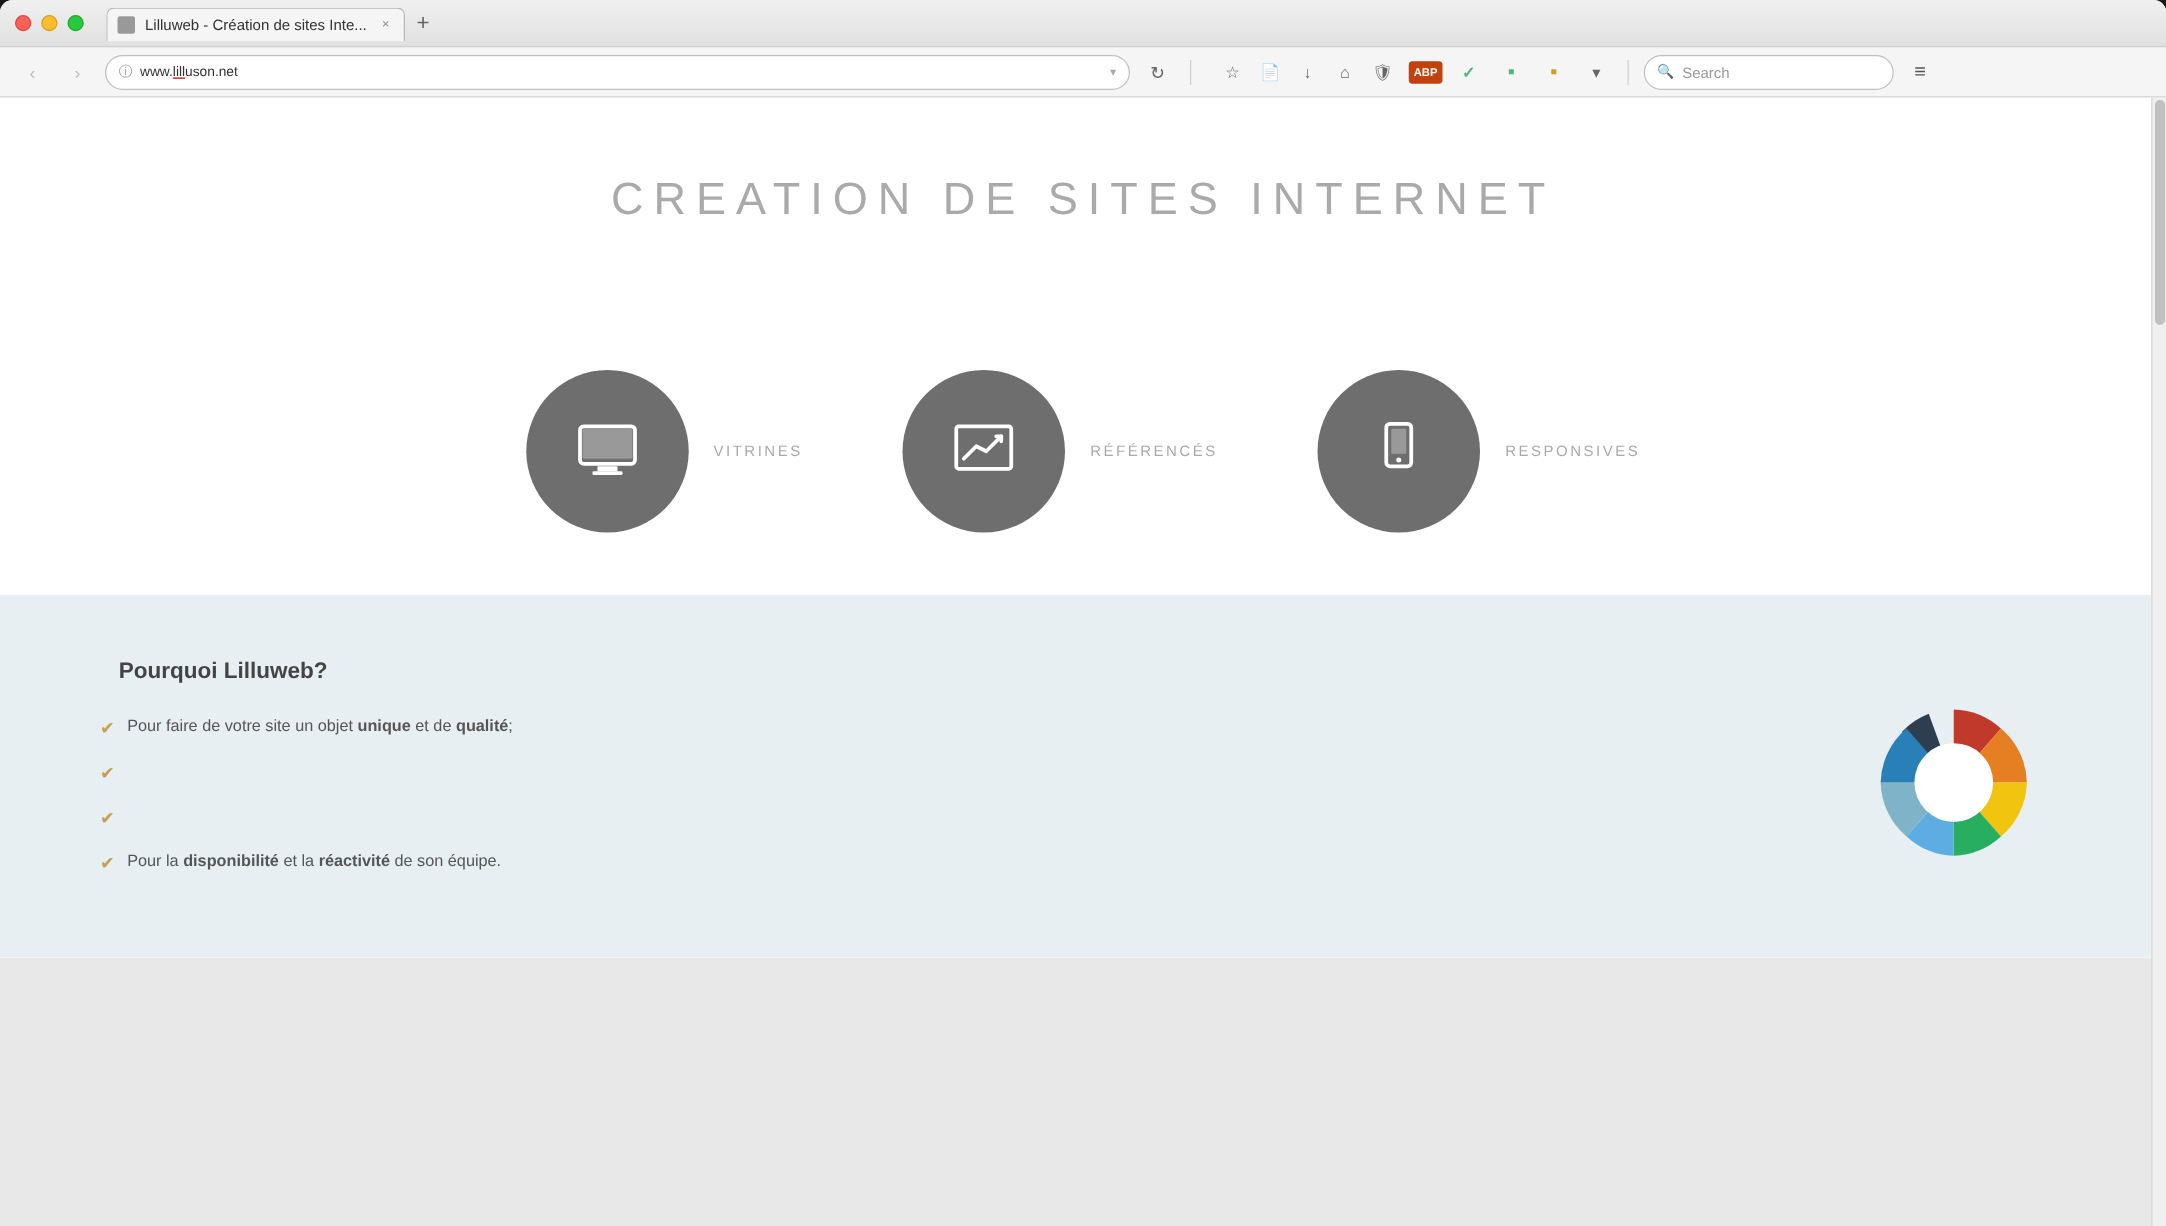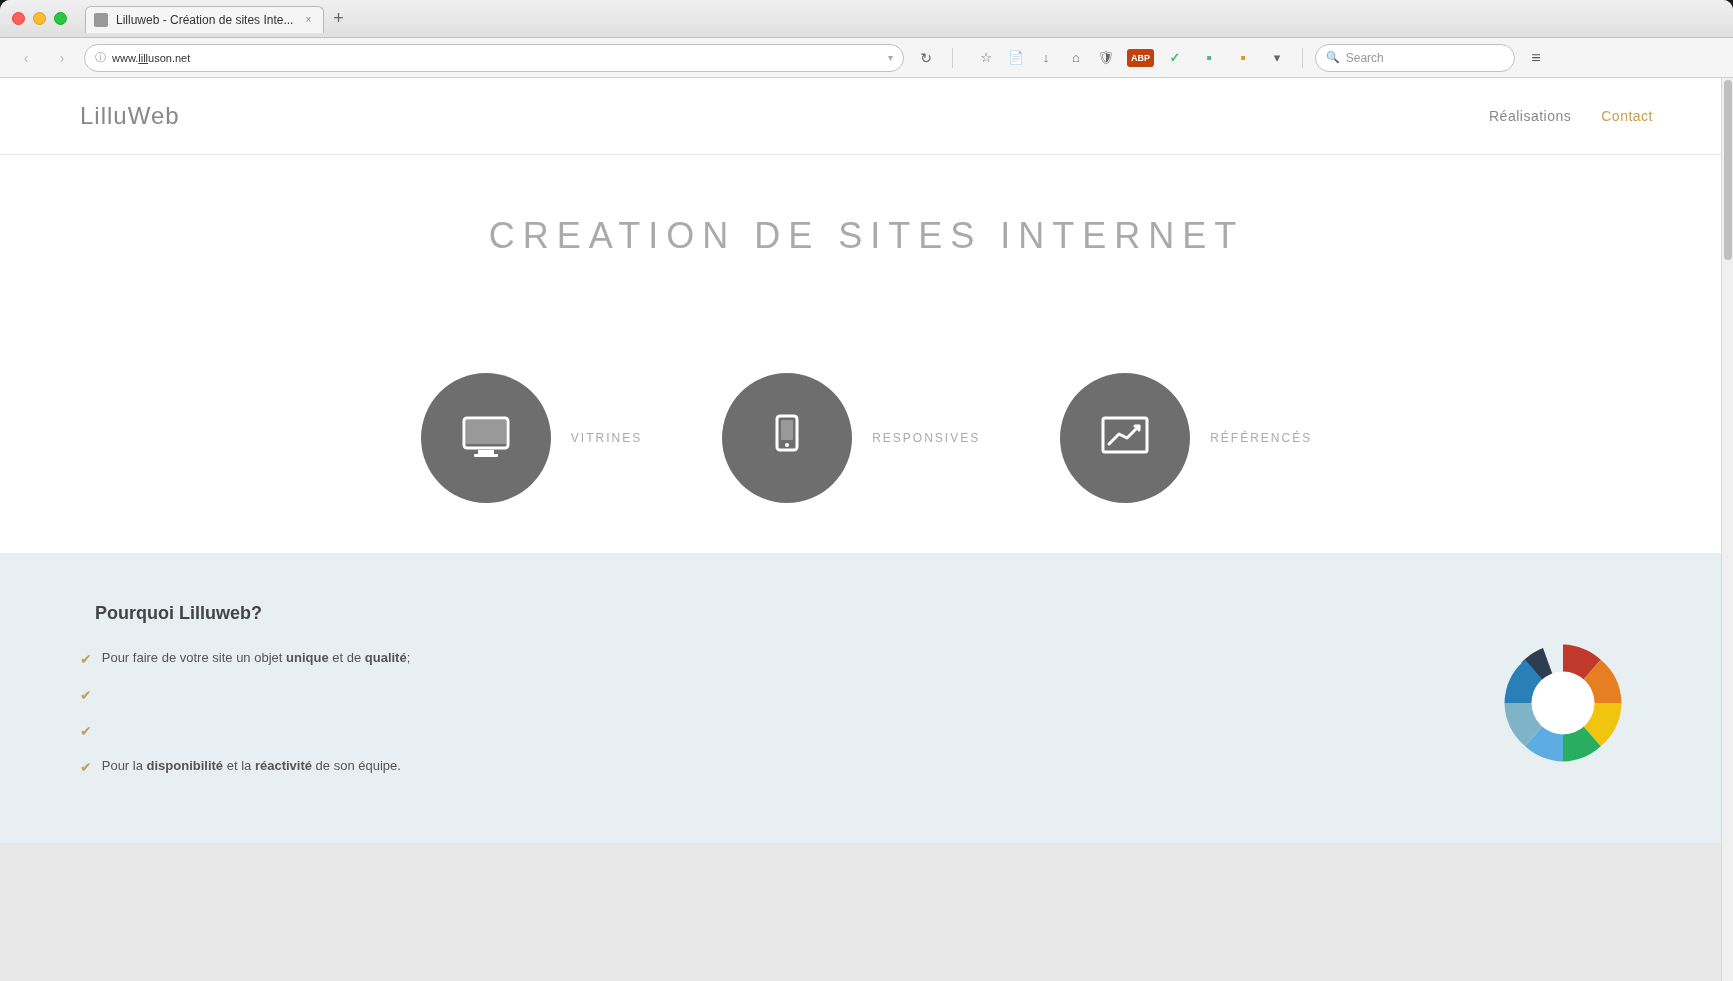--- a/index.html
+++ b/index.html
@@ -422,27 +422,20 @@
     <div class="search-bar">
       <span class="search-icon">🔍</span>
       <span class="search-text">Search</span>
     </div>
     <div class="nav-right-btn menu-btn">≡</div>
   </div>
 
   <div class="webpage-wrapper">
     <div class="webpage">
 
-      <div class="site-header">
-        <div class="site-logo">LilluWeb</div>
-        <nav class="site-nav">
-          <a class="nav-link">Réalisations</a>
-          <a class="nav-link active">Contact</a>
-        </nav>
-      </div>
 
       <div class="hero">
         <h1 class="hero-title">CREATION DE SITES INTERNET</h1>
       </div>
 
       <div class="icons-row">
 
         <div class="icon-item">
           <div class="icon-circle">
             <svg width="60" height="60" viewBox="0 0 60 60">
@@ -452,37 +445,37 @@
               <rect x="10" y="12" width="40" height="24" rx="1" fill="white" opacity="0.3"></rect>
             </svg>
           </div>
           <span class="icon-label">VITRINES</span>
         </div>
 
 
         <div class="icon-item">
           <div class="icon-circle">
             <svg width="60" height="60" viewBox="0 0 60 60">
+              <rect x="8" y="10" width="44" height="34" rx="2" fill="none" stroke="white" stroke-width="3"></rect>
+              <polyline points="14,36 24,26 32,30 44,18" fill="none" stroke="white" stroke-width="3" stroke-linecap="round" stroke-linejoin="round"></polyline>
+              <polyline points="40,18 44,18 44,22" fill="none" stroke="white" stroke-width="3" stroke-linecap="round" stroke-linejoin="round"></polyline>
+            </svg>
+          </div>
+          <span class="icon-label">RÉFÉRENCÉS</span>
+        </div>
+
+        <div class="icon-item">
+          <div class="icon-circle">
+            <svg width="60" height="60" viewBox="0 0 60 60">
               <rect x="20" y="8" width="20" height="34" rx="3" ry="3" fill="none" stroke="white" stroke-width="3"></rect>
               <circle cx="30" cy="37" r="2" fill="white"></circle>
               <rect x="24" y="12" width="12" height="20" rx="1" fill="white" opacity="0.3"></rect>
             </svg>
           </div>
           <span class="icon-label">RESPONSIVES</span>
-        </div>
-
-        <div class="icon-item">
-          <div class="icon-circle">
-            <svg width="60" height="60" viewBox="0 0 60 60">
-              <rect x="8" y="10" width="44" height="34" rx="2" fill="none" stroke="white" stroke-width="3"></rect>
-              <polyline points="14,36 24,26 32,30 44,18" fill="none" stroke="white" stroke-width="3" stroke-linecap="round" stroke-linejoin="round"></polyline>
-              <polyline points="40,18 44,18 44,22" fill="none" stroke="white" stroke-width="3" stroke-linecap="round" stroke-linejoin="round"></polyline>
-            </svg>
-          </div>
-          <span class="icon-label">RÉFÉRENCÉS</span>
         </div>
 
       </div>
 
       <div class="why-section">
         <div class="why-content">
           <h2 class="why-title">Pourquoi Lilluweb?</h2>
           <ul class="why-list">
             <li>
               <span class="check-icon">✔</span>

